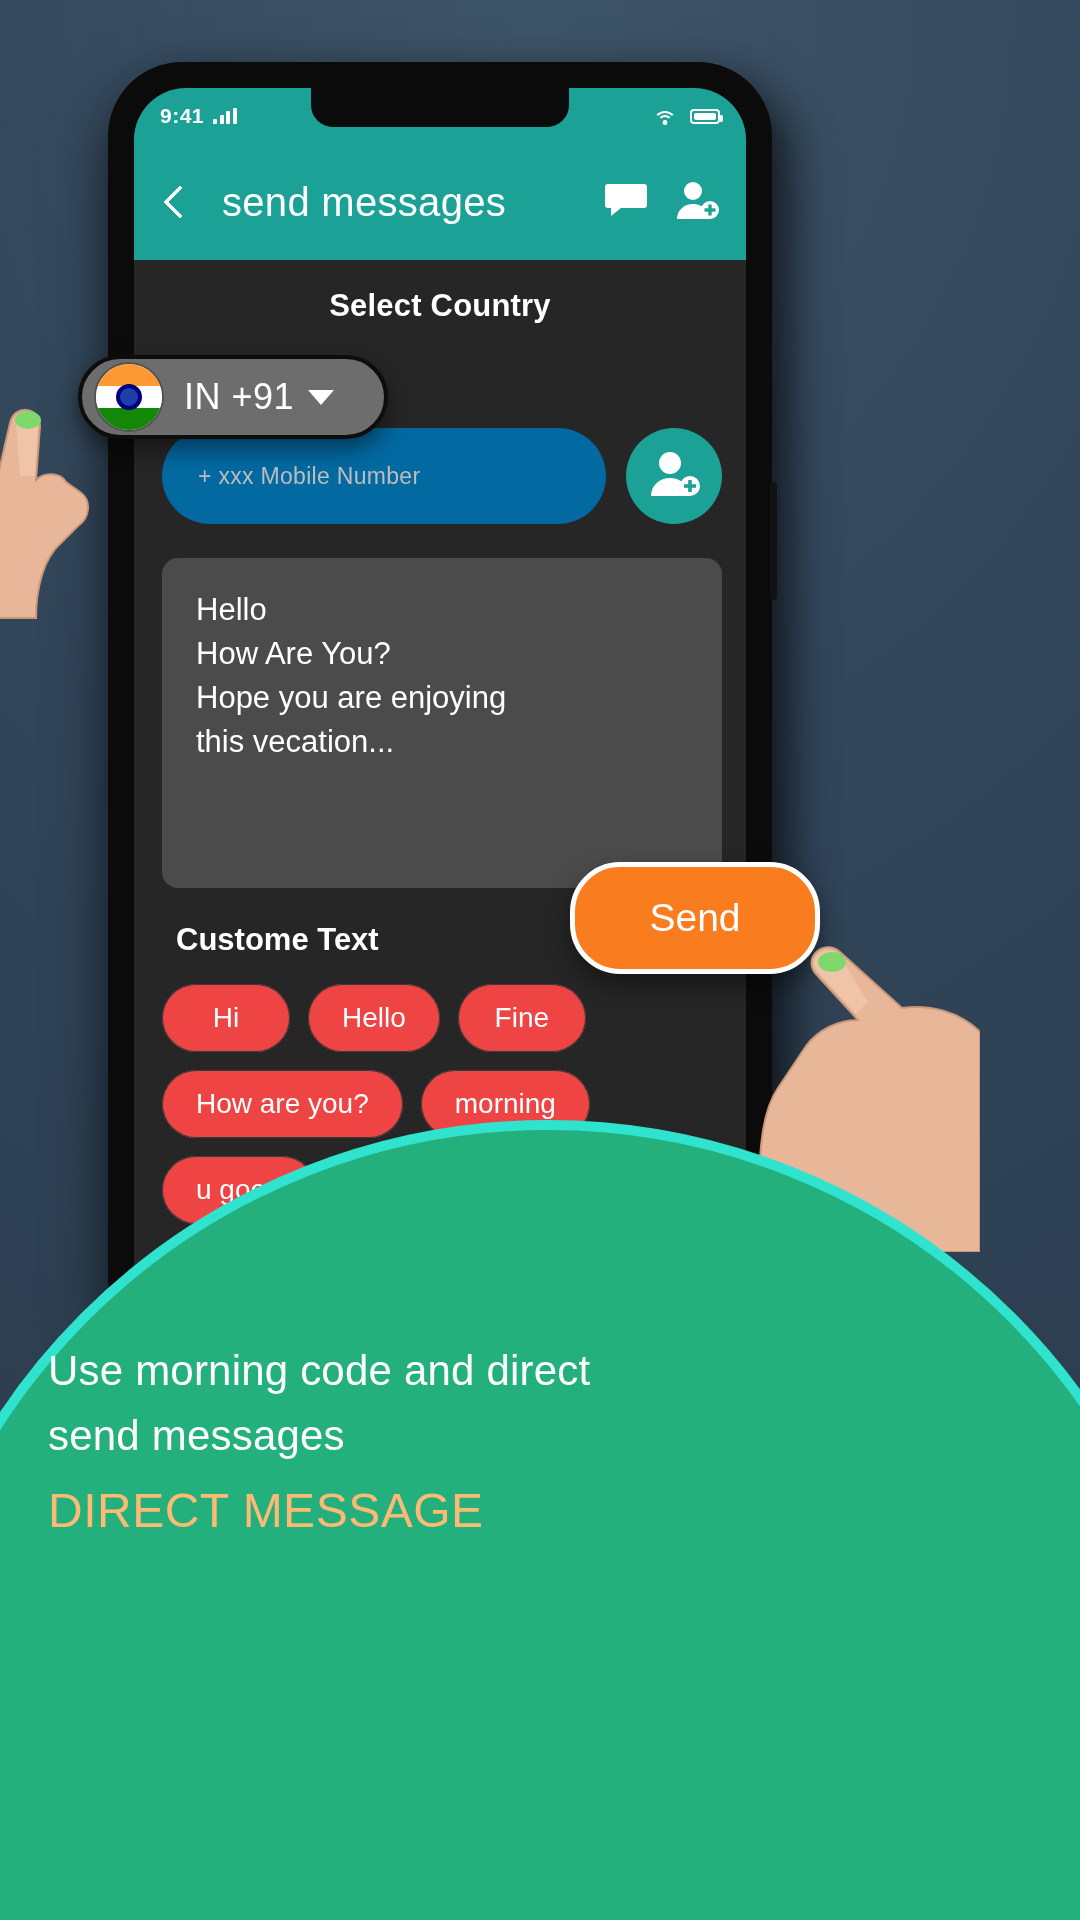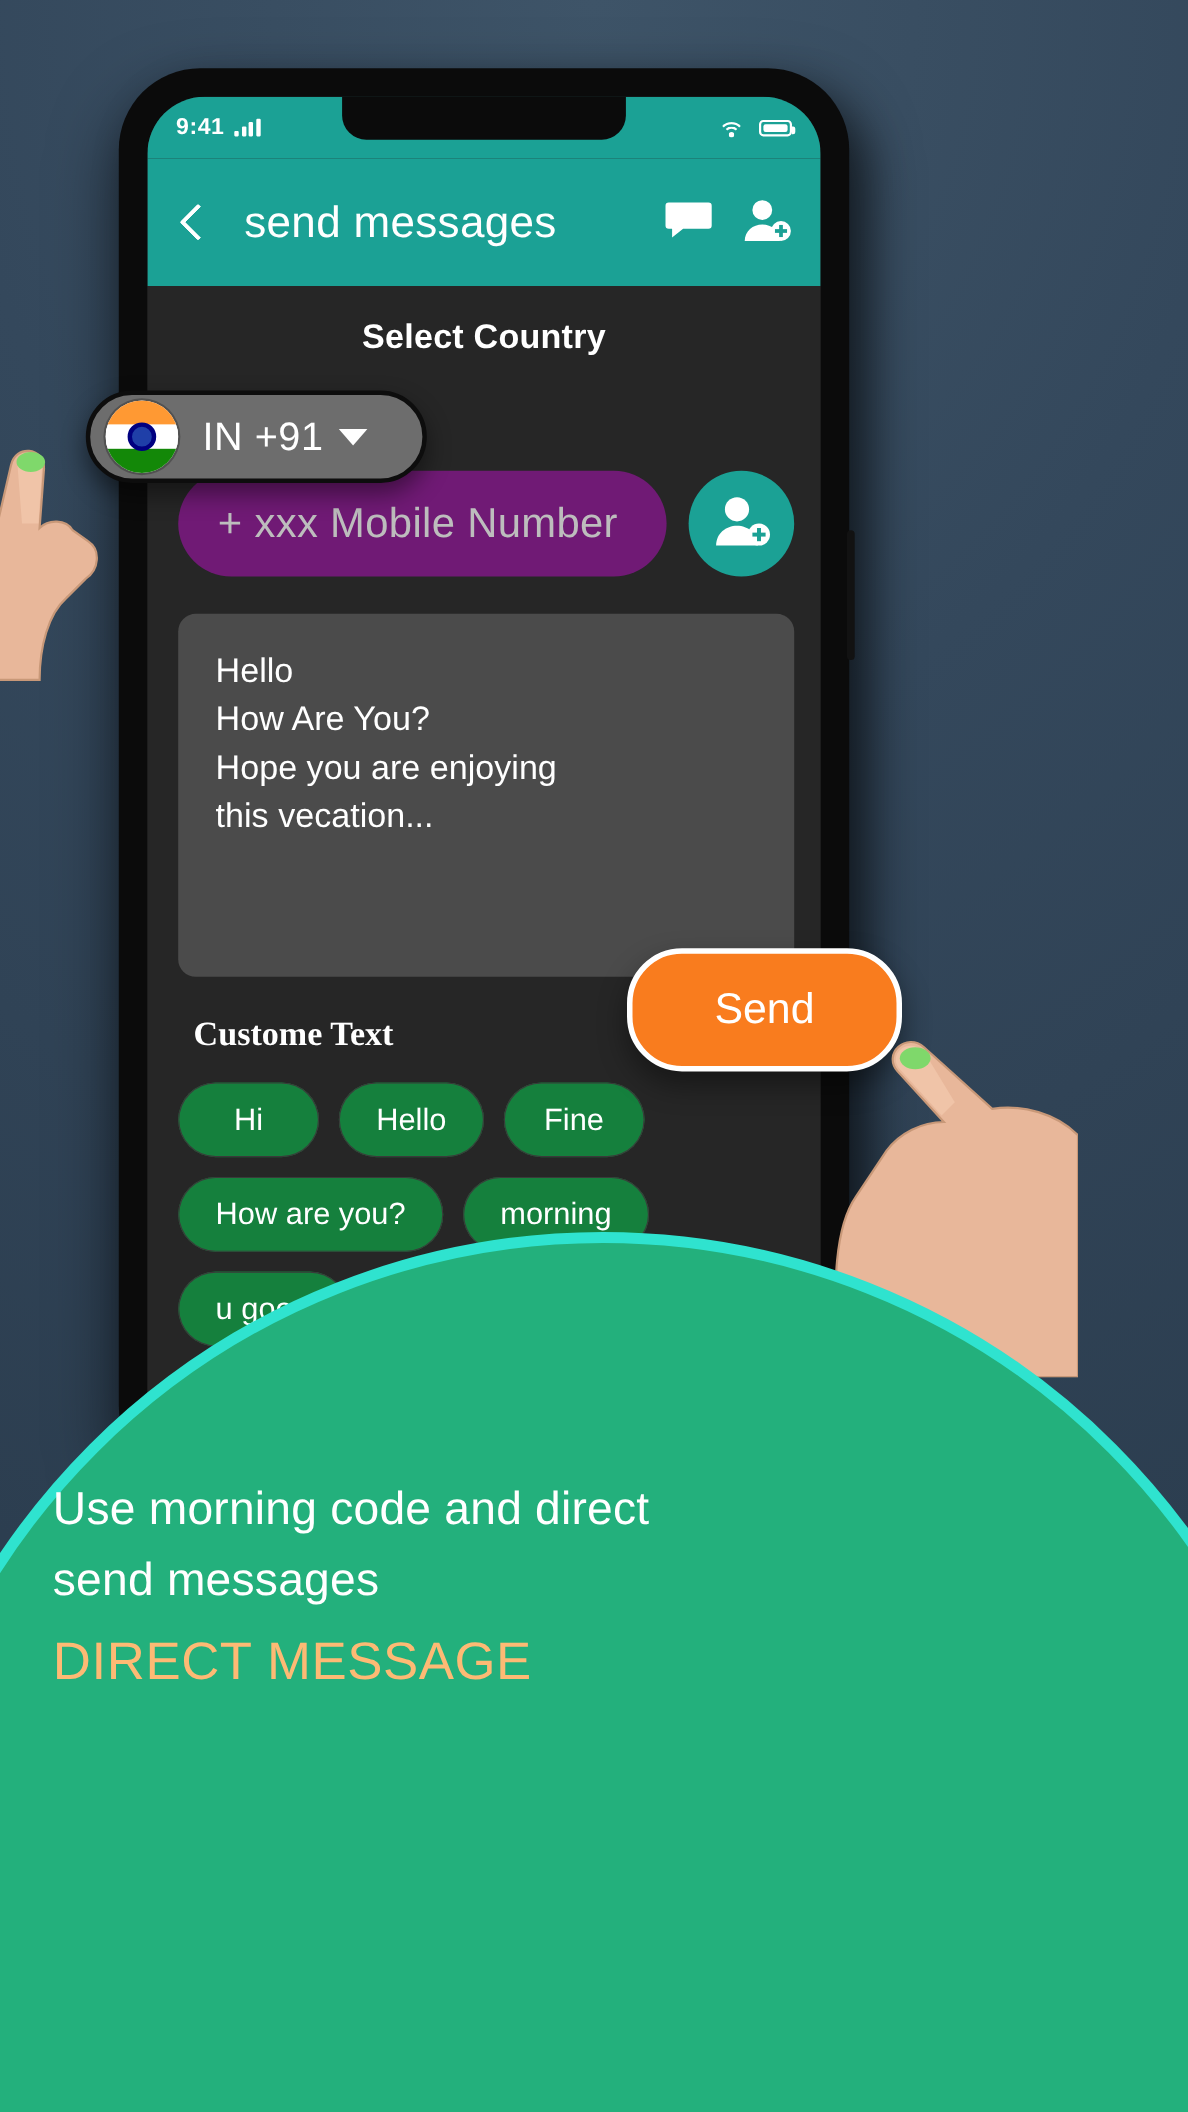--- a/index.html
+++ b/index.html
@@ -123,22 +123,22 @@
   
   #country-row { height:104px; }
 
   
   #number-row {
     display:flex; align-items:center; gap:20px;
     padding:0 24px 0 28px;
   }
   #number-input {
     flex:1 1 auto; height:96px; border-radius:48px;
-    background:#701a75; display:flex; align-items:center;
-    padding:0 36px; color:#bdbdbd; font-size:38px; letter-spacing:.3px;
+    background:#0369a1; display:flex; align-items:center;
+    padding:0 36px; color:#bdbdbd; font-size:23px; letter-spacing:.3px;
     border:none; outline:none;
   }
   #contact-fab {
     width:96px; height:96px; border-radius:50%;
     background:#1ba195; flex:0 0 auto;
     display:flex; align-items:center; justify-content:center;
     position:relative;
   }
 
   
@@ -151,28 +151,27 @@
     color:#ffffff;
     font-size:31px;
     line-height:1.42;
   }
   #message-box div { white-space:pre; }
 
   
   #custome-text-label {
     color:#ffffff; font-size:31px; font-weight:700;
     padding:34px 0 0 42px;
-    font-family:Liberation Serif, serif;
   }
   #chips {
     display:flex; flex-wrap:wrap; gap:18px 18px;
     padding:26px 24px 0 28px;
   }
   .chip {
-    background:#15803d;
+    background:#ef4444;
     border-radius:34px;
     height:68px;
     display:flex; align-items:center; justify-content:center;
     padding:0 34px;
     color:#ffffff; font-size:28px;
     min-width:128px;
     box-shadow:inset 0 0 0 1px #3a3a3a;
   }
 
   

